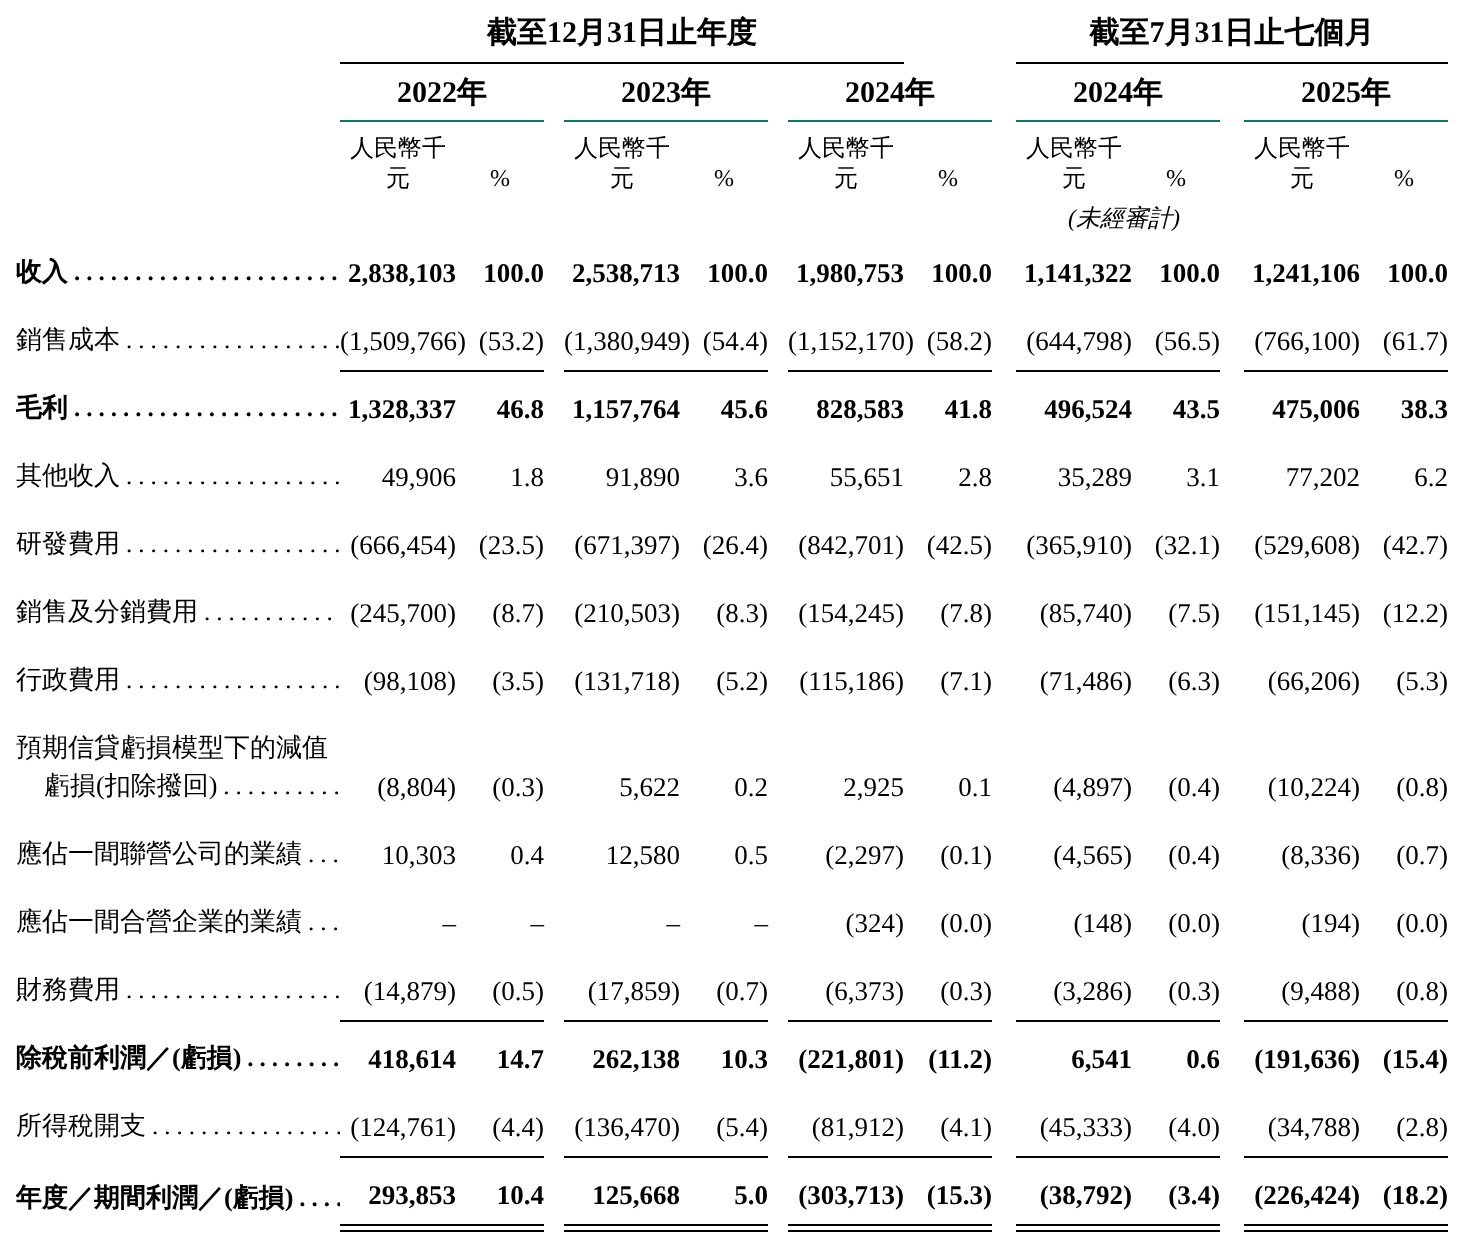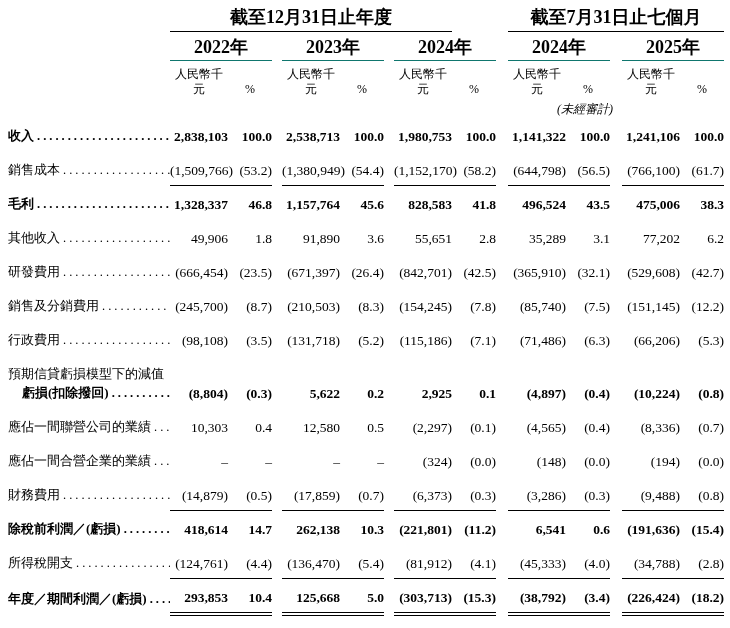--- a/index.html
+++ b/index.html
@@ -11,47 +11,47 @@
   .sheet { padding:6px 0 0 8px; }
   table { border-collapse:collapse; table-layout:fixed; width:716px; }
   th, td { padding:0; margin:0; vertical-align:bottom; font-weight:normal; }
   col.c-label { width:162px; }
   col.c-num { width:58px; }
   col.c-pct { width:44px; }
   col.c-gap1 { width:10px; }
   col.c-gap2 { width:12px; }
 
   
-  thead th { font-size:18px; line-height:15px; }
+  thead th { font-size:15px; line-height:15px; }
   .gwrap { padding-top:4px; }
   .gtitle { font-weight:bold; text-align:center; padding-bottom:6px;
             font-family:"Liberation Serif","DejaVu Serif",serif; }
   .grule { height:1px; background:#000; }
   .g1 .gtitle, .g1 .grule { margin-right:44px; }
   .yr { font-weight:bold; text-align:center; border-bottom:1px solid #0f766e;
         padding:8px 0 5px; }
   .unit { font-size:12px; text-align:center; padding:6px 0 2px; }
-  .note-cell { text-align:center; font-style:italic; font-size:12px; padding:3px 0 0; }
+  .note-cell { text-align:left; font-style:italic; font-size:12px; padding:3px 0 0; }
   .note-cell span { display:inline-block; transform:translateX(26px); }
 
   
   tbody td { font-size:13.5px; line-height:17px; padding:10px 0 6px; }
   tbody td.v { text-align:right; }
   td.label .lw { display:flex; align-items:flex-start; overflow:hidden; }
   .lt { white-space:nowrap; font-size:13px; }
   .leader { flex:1 1 auto; overflow:hidden; white-space:nowrap; }
   .leader::after {
     content:"...........................................................";
     letter-spacing:3px; font-size:12.5px; padding-left:3px;
   }
   tr.bold td { font-weight:bold; }
   tr.rule-s td.v { border-bottom:1px solid #000; }
   tr.rule-d td.v { border-bottom:4px double #000; }
   tr.tight-b td { padding-bottom:0; }
-  tr.tight-t td { padding-top:2px;font-weight:bold; }
+  tr.tight-t td { padding-top:2px; }
   td.indent .lt { padding-left:14px; }
   td.gap { }
 </style>
 </head>
 <body>
 
 <div class="sheet">
 <table>
   <colgroup>
     <col class="c-label">

